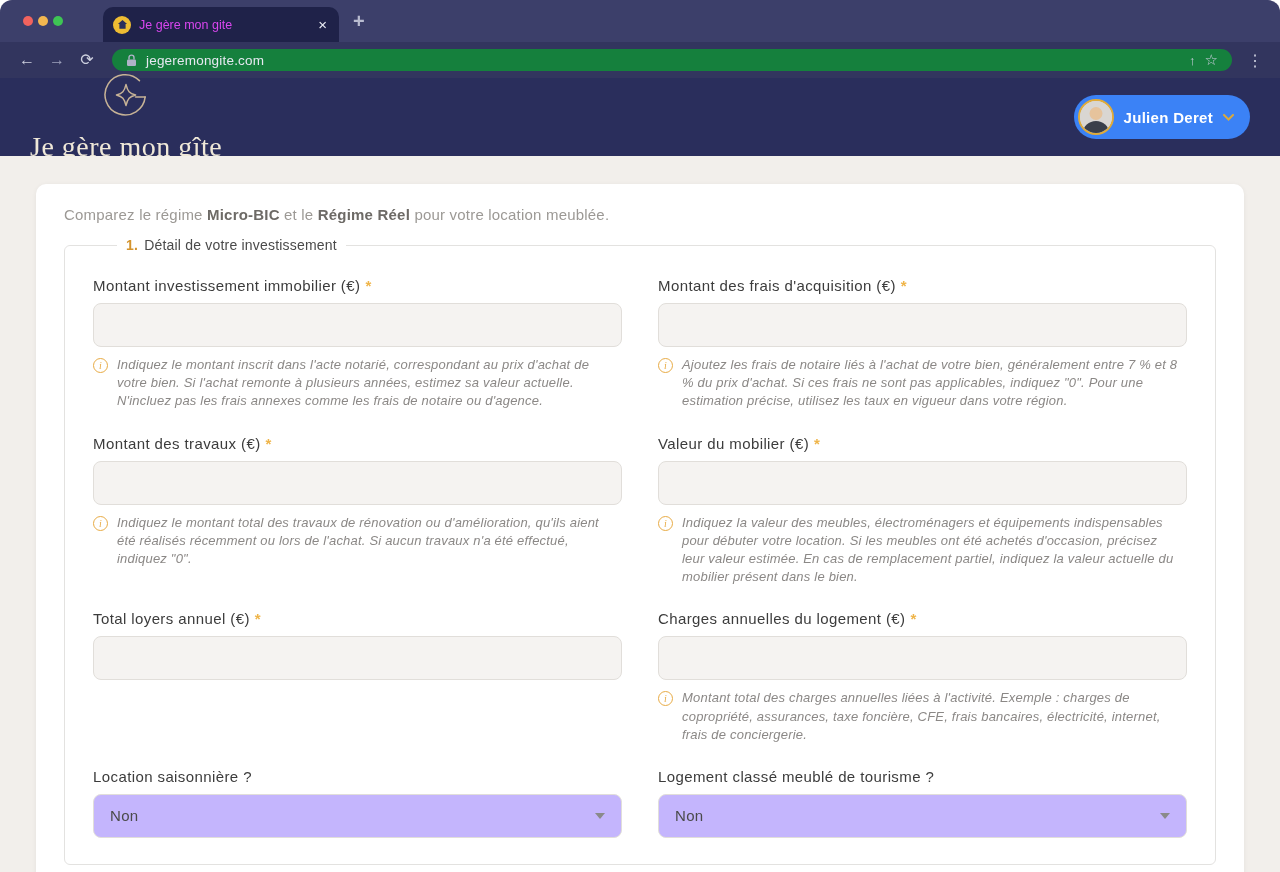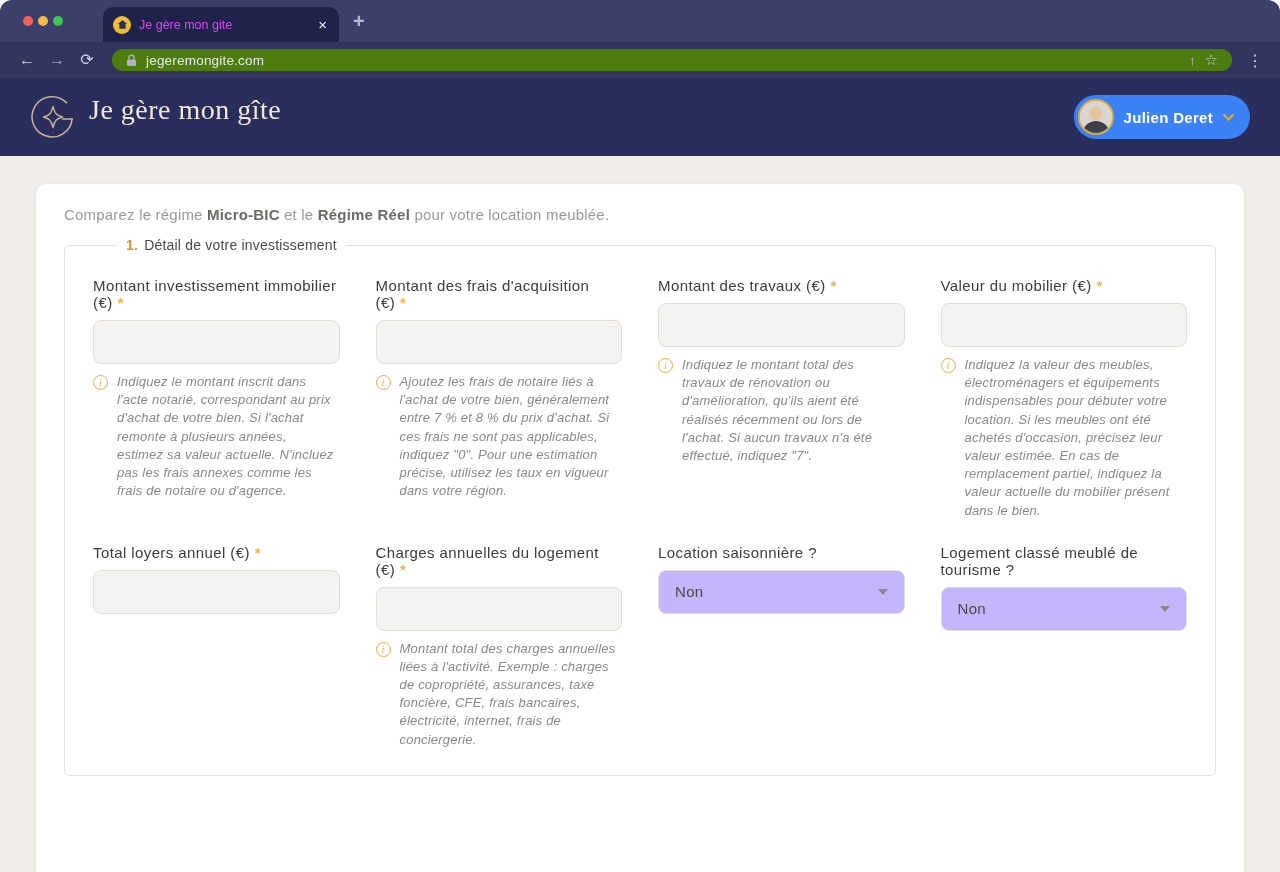--- a/index.html
+++ b/index.html
@@ -19,51 +19,51 @@
          display:flex; align-items:center; padding:0 10px; gap:8px; }
   .favicon { width:18px; height:18px; border-radius:50%; background:#EEBC33; display:flex;
              align-items:center; justify-content:center; flex-shrink:0; }
   .tab-title { color:#d946ef; font-size:12.5px; flex:1; white-space:nowrap; overflow:hidden; }
   .tab-close { color:#ECEEF5; font-size:15px; line-height:1; cursor:default; padding:0 2px; }
   .newtab { color:#B9BCD0; font-size:20px; font-weight:700; line-height:1; align-self:center; margin-left:14px; }
 
   .toolbar { height:36px; background:#32355E; display:flex; align-items:center; padding:0 14px; gap:4px; flex-shrink:0; }
   .navbtn { color:#CDD0DF; font-size:16px; line-height:1; width:26px; text-align:center; }
   .navbtn.dim { color:#9DA1BC; }
-  .urlbar { flex:1; height:22px; background:#4d7c0f; border-radius:14px; margin:0 8px 0 8px;
+  .urlbar { flex:1; height:22px; background:#15803d; border-radius:14px; margin:0 8px 0 8px;
             display:flex; align-items:center; padding:0 14px; gap:9px; }
   .url-text { color:#E6E8F1; font-size:13.5px; letter-spacing:.2px; flex:1; }
   .urlicon { color:#C9CCDD; font-size:13px; }
   .kebab { color:#CDD0DF; font-size:16px; width:22px; text-align:center; }
 
   
   .site-header { height:78px; background:#2A2E5C; display:flex; align-items:center;
                  padding:0 30px; flex-shrink:0; }
-  .brand-wrap { display:flex; align-items:flex-start; gap:13px; }
+  .brand-wrap { display:flex; align-items:center; gap:13px;flex-direction:column; }
   .brand-text { font-family:"Liberation Serif", serif; font-size:28px; color:#EFE8D8; letter-spacing:.5px; }
   .spacer { flex:1; }
   .user-pill { height:44px; background:#3b82f6; border-radius:22px; display:flex; align-items:center;
                padding:4px 16px 4px 4px; gap:10px; }
   .avatar { width:36px; height:36px; border-radius:50%; border:2px solid #E0AB39; overflow:hidden;
             background:#D6D3CF; flex-shrink:0; }
   .user-name { color:#FFFFFF; font-size:15px; font-weight:700; letter-spacing:.3px; }
 
   
   .page { flex:1; background:#F2EFEB; overflow:hidden; padding:28px 36px 0 36px; }
   .card { background:#FFFFFF; border-radius:10px; box-shadow:0 1px 5px rgba(0,0,0,.06);
           padding:22px 28px 40px 28px; min-height:900px; }
 
   .intro { font-size:15px; color:#9C9995; letter-spacing:.2px; margin-bottom:14px; }
   .intro b { color:#6D6A66; font-weight:700; }
 
   fieldset { border:1px solid #E3E2E0; border-radius:6px; padding:24px 28px 2px 28px; margin-bottom:18px; }
   legend { margin-left:24px; padding:0 9px; font-size:14px; color:#4A4A4A; letter-spacing:.2px;margin-top:43px; }
   legend b { color:#D4942E; font-weight:700; margin-right:2px; }
 
-  .grid { display:grid; grid-template-columns:1fr 1fr 1fr 1fr; column-gap:36px; }
+  .grid { display:grid; grid-template-columns:1fr 1fr; column-gap:36px; }
   .field { margin-bottom:24px; }
   .label-row { margin-bottom:9px; font-size:15px; color:#3C3C3C; letter-spacing:.4px; }
   .req { color:#EFB54A; font-weight:700; margin-left:5px; }
   .tinput { width:100%; height:44px; background:#F5F3F1; border:1px solid #E1DEDA; border-radius:8px;
             font-size:15px; color:#3C3C3C; padding:0 14px; outline:none; }
   .tselect { width:100%; height:44px; background:#c4b5fd; border:1px solid #E1DEDA; border-radius:8px;
              display:flex; align-items:center; justify-content:space-between; padding:0 16px;
              font-size:15px; color:#4A4A4A; letter-spacing:.3px; }
   .helper { display:flex; gap:9px; margin-top:9px; padding-right:4px; }
   .info-badge { width:15px; height:15px; border:1.5px solid #E8AB45; border-radius:50%; color:#E8AB45;
@@ -161,21 +161,21 @@
               <span class="info-badge">i</span>
               <span class="helper-text">Ajoutez les frais de notaire liés à l'achat de votre bien, généralement entre 7 % et 8 % du prix d'achat. Si ces frais ne sont pas applicables, indiquez "0". Pour une estimation précise, utilisez les taux en vigueur dans votre région.</span>
             </div>
           </div>
 
           <div class="field">
             <div class="label-row"><span>Montant des travaux (€)</span><span class="req">*</span></div>
             <input class="tinput" type="text" style="">
             <div class="helper">
               <span class="info-badge">i</span>
-              <span class="helper-text">Indiquez le montant total des travaux de rénovation ou d'amélioration, qu'ils aient été réalisés récemment ou lors de l'achat. Si aucun travaux n'a été effectué, indiquez "7".</span>
+              <span class="helper-text">Indiquez le montant total des travaux de rénovation ou d'amélioration, qu'ils aient été réalisés récemment ou lors de l'achat. Si aucun travaux n'a été effectué, indiquez "0".</span>
             </div>
           </div>
 
           <div class="field">
             <div class="label-row"><span>Valeur du mobilier (€)</span><span class="req">*</span></div>
             <input class="tinput" type="text" style="">
             <div class="helper">
               <span class="info-badge">i</span>
               <span class="helper-text">Indiquez la valeur des meubles, électroménagers et équipements indispensables pour débuter votre location. Si les meubles ont été achetés d'occasion, précisez leur valeur estimée. En cas de remplacement partiel, indiquez la valeur actuelle du mobilier présent dans le bien.</span>
             </div>

